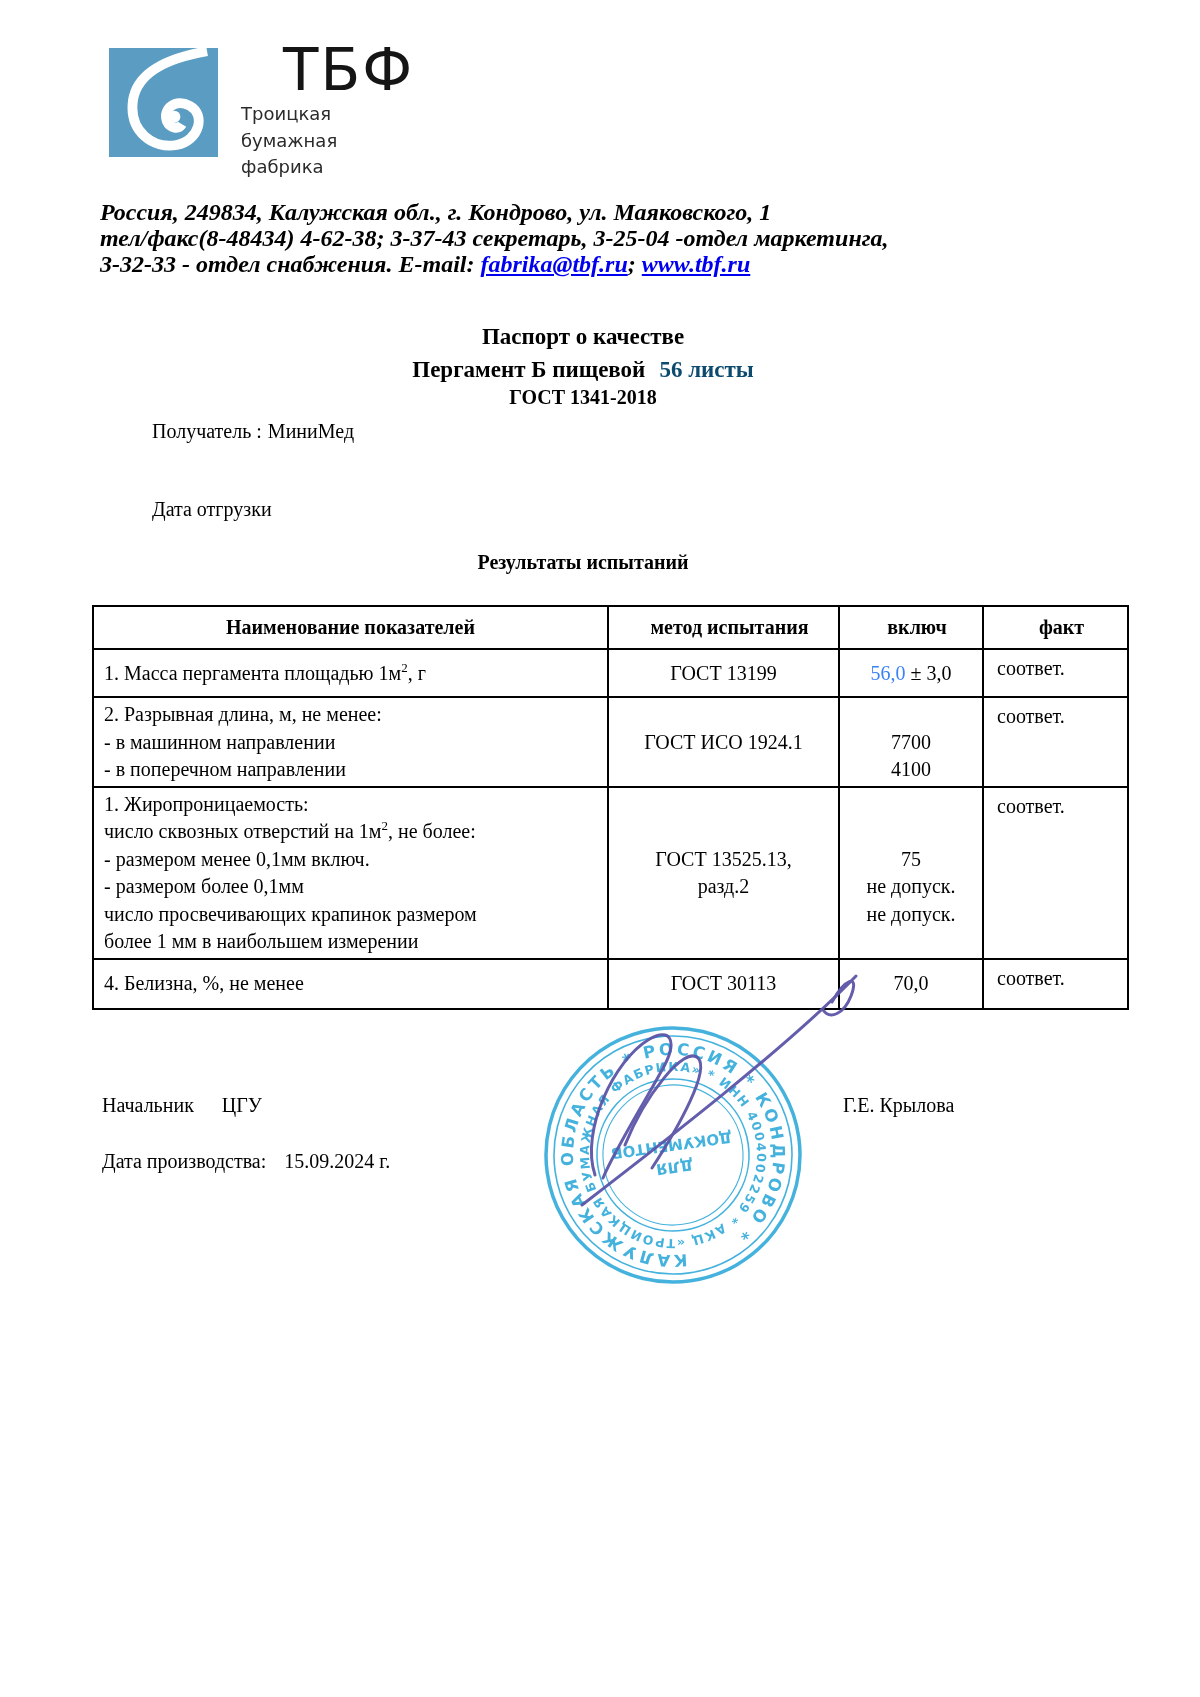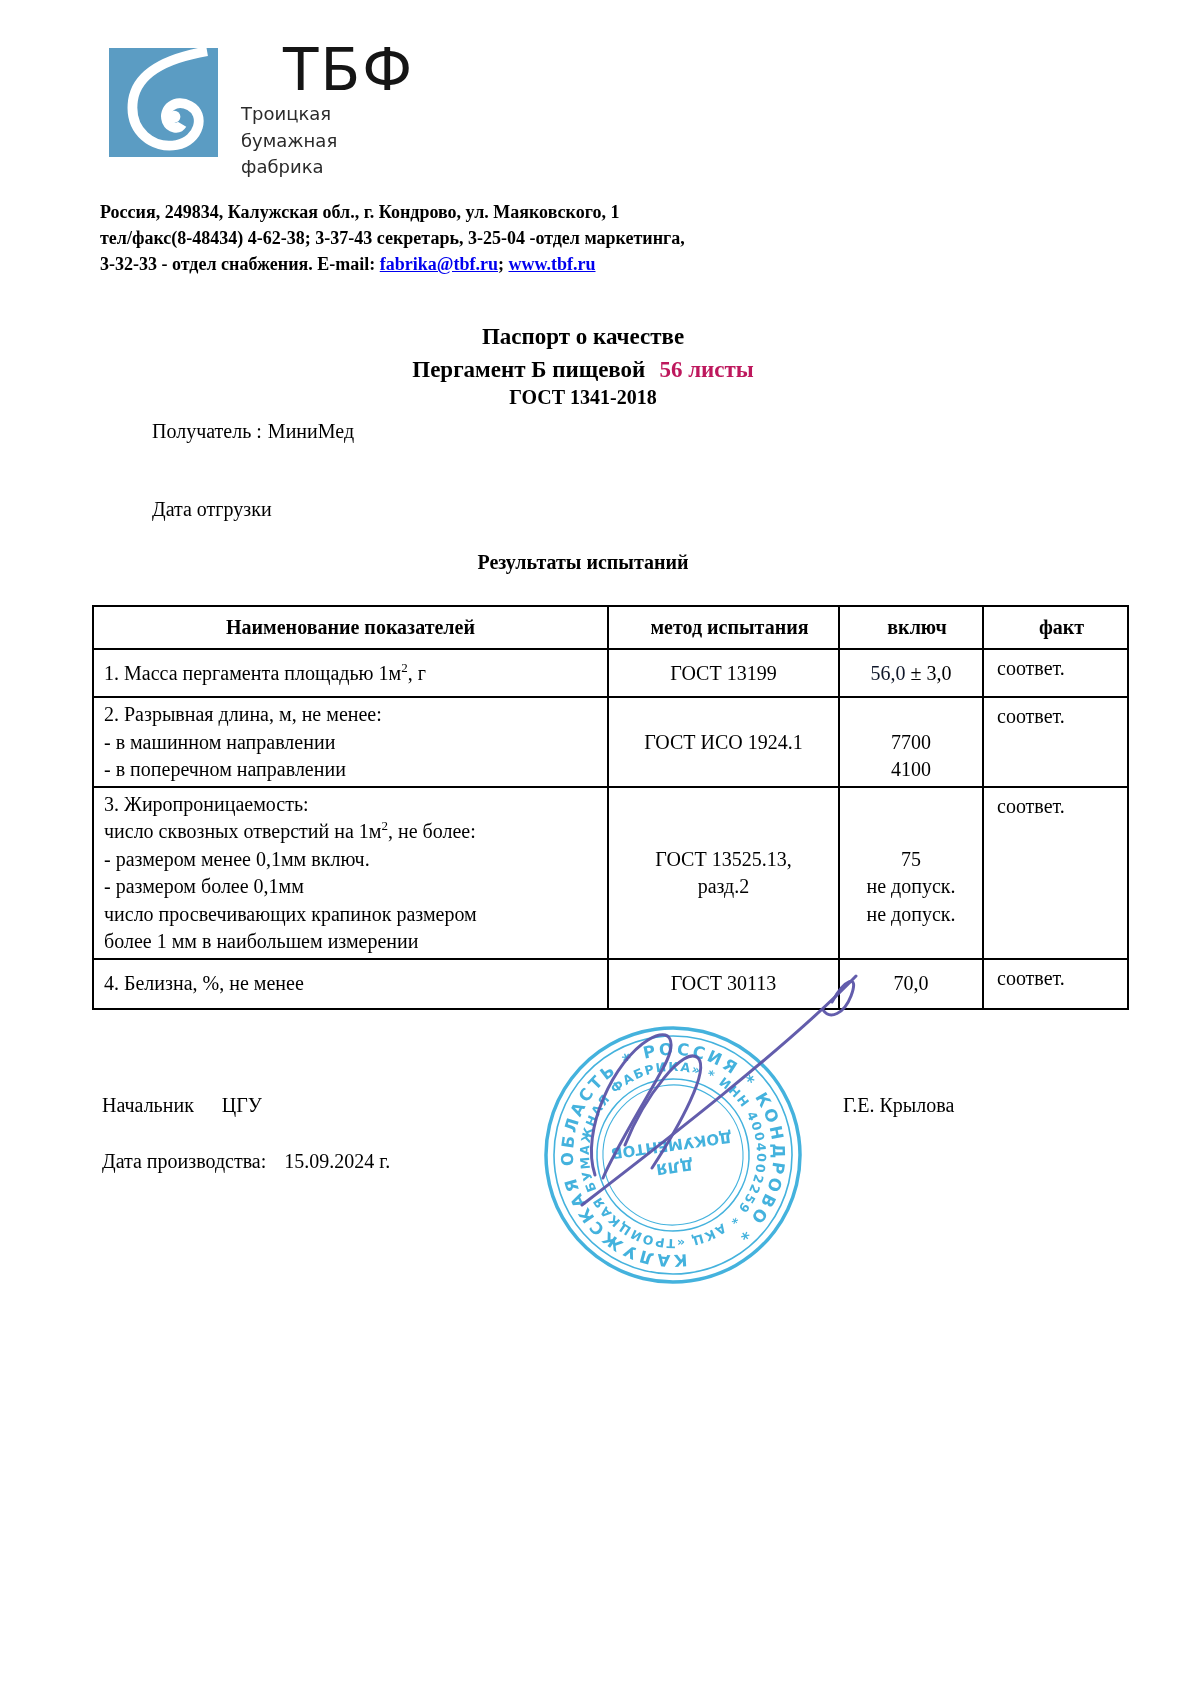--- a/index.html
+++ b/index.html
@@ -7,28 +7,28 @@
   #page { position:relative; width:1200px; height:1697px; background:#ffffff; margin:0 auto; overflow:hidden; }
 
   
   .logo-square { position:absolute; left:109px; top:48px; width:109px; height:109px; background:#5b9cc3; }
   .logo-abbr { position:absolute; left:239px; top:36px; font-family:"DejaVu Sans","Liberation Sans",sans-serif;
                font-weight:500; font-size:58px; letter-spacing:2px; color:#151515;margin-left:44px; }
   .logo-company { position:absolute; left:241px; top:101px; font-family:"DejaVu Sans","Liberation Sans",sans-serif;
                   font-size:18px; line-height:26.5px; color:#2b2b2b; }
 
   
-  .contact { position:absolute; left:100px; top:199px; font-weight:bold; font-size:18px; line-height:26px; color:#000; }
+  .contact { position:absolute; left:100px; top:199px; font-weight:bold; font-size:24px; line-height:26px; color:#000;font-style:italic; }
   .contact a { color:#0000ee; text-decoration:underline; font-weight:bold; }
 
   
   .titleblock { position:absolute; left:100px; top:321px; width:966px; text-align:center; }
   .t1 { font-size:23px; font-weight:bold; line-height:32px; }
   .t2 { font-size:23px; font-weight:bold; line-height:33px; }
-  .t2 .qty { color:#be185d; margin-left:14px; }
+  .t2 .qty { color:#0c4a6e; margin-left:14px; }
   .t3 { font-size:20px; font-weight:bold; line-height:23px; }
 
   .recipient { position:absolute; left:152px; top:420px; font-size:20px; }
   .recipient .val { margin-left:6px; }
   .shipdate  { position:absolute; left:152px; top:498px; font-size:20px; }
 
   .results-heading { position:absolute; left:100px; top:551px; width:966px; text-align:center;
                      font-size:20px; font-weight:bold; }
 
   
@@ -40,21 +40,21 @@
   .h-left { text-align:center; padding-left:12px; }
   .c-name { text-align:left; padding:3px 8px 2px 10px; }
   .c-center { text-align:center; padding:3px 2px 2px 2px; }
   .c-fact { text-align:left; vertical-align:top; padding:5px 4px 0 13px; }
   tr.vm td { vertical-align:middle; } tr.vm td.c-fact { vertical-align:top; }
   tr.vt td { vertical-align:top; }
   .ln { min-height:27.5px; }
   .skip1 { margin-top:27.5px; }
   .skip2 { margin-top:55px; }
   sup.s2 { font-size:13px; line-height:0; vertical-align:super; }
-  .red { color:#0f172a; }
+  .red { color:#3b82f6; }
 
   
   .signoff-position { position:absolute; left:102px; top:1094px; font-size:20px; }
   .signoff-position .dept { margin-left:28px; }
   .signer { position:absolute; left:843px; top:1094px; font-size:20px; }
   .proddate { position:absolute; left:102px; top:1150px; font-size:20px; }
   .proddate .val { margin-left:18px; }
 
   .stamp-svg { position:absolute; left:500px; top:940px; width:400px; height:360px; }
   .stamp-text { font-family:"DejaVu Sans","Liberation Sans",sans-serif; font-weight:bold; }
@@ -134,21 +134,21 @@
         <div class="ln skip1">ГОСТ ИСО 1924.1</div>
       </td>
       <td class="c-center">
         <div class="ln skip1">7700</div>
         <div class="ln">4100</div>
       </td>
       <td class="c-fact">соответ.</td>
     </tr>
     <tr class="vt" style="height:167px">
       <td class="c-name">
-        <div class="ln">3. Жиропроницаемость:</div>
+        <div class="ln">1. Жиропроницаемость:</div>
         <div class="ln"><span>число сквозных отверстий на 1м</span><sup class="s2">2</sup><span>, не более:</span></div>
         <div class="ln">- размером менее 0,1мм включ.</div>
         <div class="ln">- размером более 0,1мм</div>
         <div class="ln">число просвечивающих крапинок размером</div>
         <div class="ln">более 1 мм в наибольшем измерении</div>
       </td>
       <td class="c-center">
         <div class="ln skip2">ГОСТ 13525.13,</div>
         <div class="ln">разд.2</div>
       </td>

